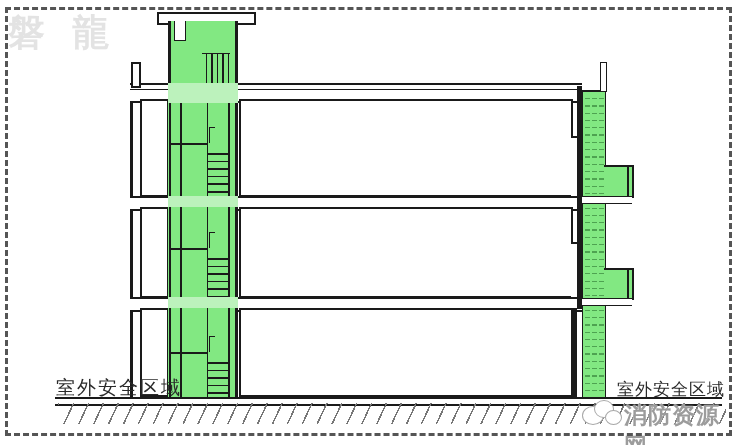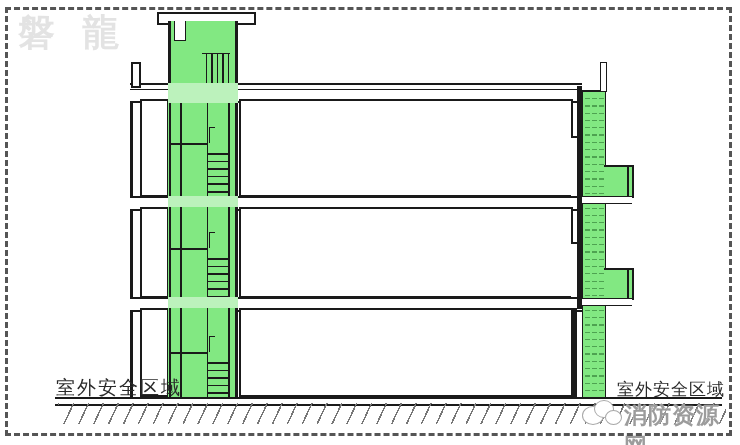--- a/index.html
+++ b/index.html
@@ -30,21 +30,21 @@
       repeating-linear-gradient(180deg,transparent 0 6px,rgba(35,105,40,.55) 6px 7.3px);}
   .hatch{background:repeating-linear-gradient(115deg,var(--hatch) 0 1.5px,transparent 1.5px 13.5px);}
   .serifcn{font-family:"Liberation Serif",serif;}
   .logo-c{position:absolute;background:#fff;border:1.5px solid #a8a8a8;border-radius:50%;}
 </style>
 </head>
 <body>
 
 <div id="stage">
 
-  <div class="abs serifcn" style="left:18px;top:8px;font-size:37px;font-weight:bold;color:var(--wm-light);letter-spacing:9px;z-index:0;">磐 龍</div>
+  <div class="abs serifcn" style="left:8px;top:8px;font-size:37px;font-weight:bold;color:var(--wm-light);letter-spacing:9px;z-index:0;">磐 龍</div>
 
   <div class="abs lineblk" style="left:129.5px;top:87px;width:3.5px;height:310px;z-index:1;"></div>
   <div class="abs" style="left:129.5px;top:83px;width:452.5px;height:16px;background:#fff;border-top:2.5px solid var(--line);border-bottom:2px solid var(--line);z-index:1;">
     <div class="abs" style="left:0;top:3.5px;width:100%;height:1.5px;background:var(--line);"></div>
   </div>
   <div class="abs" style="left:130.5px;top:62px;width:6px;height:22px;background:#fff;border:2px solid var(--line);z-index:2;"></div>
 
   <div class="abs slab" style="left:129.5px;top:196px;width:452.5px;height:10.5px;"></div>
   <div class="abs slab" style="left:129.5px;top:297px;width:452.5px;height:10.5px;"></div>
 

